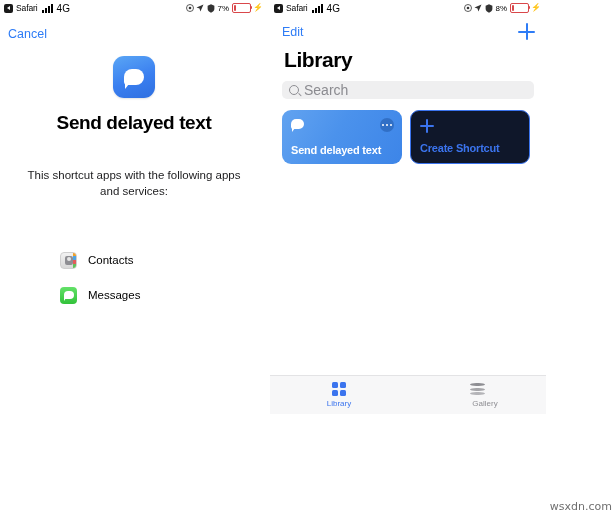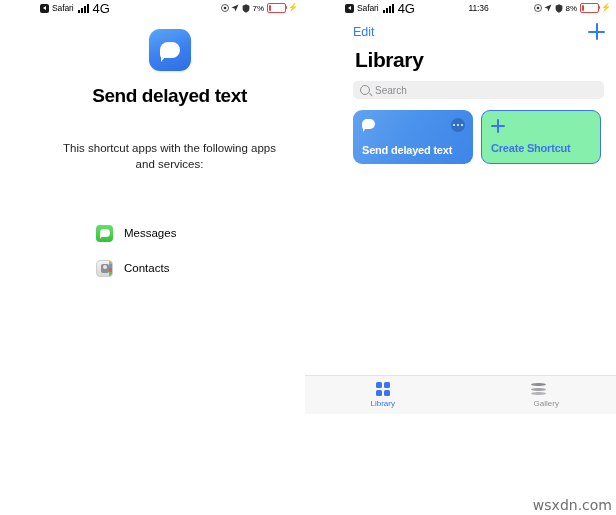--- a/index.html
+++ b/index.html
@@ -19,21 +19,20 @@
     display: flex;
     width: 616px;
     height: 515px;
   }
   
   .panel {
     position: relative;
     height: 447px;
     background: #ffffff;
     overflow: hidden;
-    padding-left: 36px;
   }
   .panel-left  { width: 268px; }
   .panel-right { width: 276px; margin-left: 2px; }
 
   
   .statusbar {
     height: 15px;
     display: flex;
     align-items: center;
     font-size: 8.5px;
@@ -68,21 +67,21 @@
     align-items: flex-end;
     gap: 1px;
     height: 9px;
     margin: 0 1px;
   }
   .sb-bars i { width: 2px; background: #000; display: block; }
   .sb-bars i:nth-child(1) { height: 3px; }
   .sb-bars i:nth-child(2) { height: 5px; }
   .sb-bars i:nth-child(3) { height: 7px; }
   .sb-bars i:nth-child(4) { height: 9px; }
-  .sb-net { font-size: 13px; }
+  .sb-net { font-size: 10px; }
   .sb-time {
     position: absolute;
     left: 0; right: 0;
     text-align: center;
     font-size: 8.5px;
     font-weight: 500;
     letter-spacing: -0.1px;
   }
   .sb-right {
     margin-left: auto;
@@ -352,21 +351,21 @@
   .search-icon::after {
     content: "";
     position: absolute;
     right: -3px; bottom: -1.5px;
     width: 3.5px; height: 1.1px;
     background: #8e8e93;
     transform: rotate(45deg);
     border-radius: 1px;
   }
   .search-placeholder {
-    font-size: 10px;
+    font-size: 14px;
     color: #8b8b90;
   }
 
   .cards {
     display: flex;
     gap: 8px;
     padding: 11px 12px 0 12px;
   }
   .card {
     width: 120px;
@@ -415,21 +414,21 @@
   .card-title {
     position: absolute;
     left: 9px; bottom: 8px;
     right: 8px;
     font-size: 11px;
     font-weight: bold;
     color: #fff;
     letter-spacing: -0.2px;
   }
   .card-create {
-    background: #86efac;
+    background: #0f172a;
     border: 1.2px solid #3b74ee;
   }
   .create-plus {
     position: absolute;
     left: 9px; top: 8px;
     width: 14px; height: 14px;
   }
   .create-plus::before, .create-plus::after {
     content: "";
     position: absolute;
@@ -493,21 +492,21 @@
     transform: scaleY(0.62);
   }
   .stack-icon span:nth-child(1) { top: 0; background: #8e8e93; }
   .stack-icon span:nth-child(2) { top: 4.5px; background: #a5a5a9; }
   .stack-icon span:nth-child(3) { top: 9px; background: #b4b4b8; }
 
   .watermark {
     position: absolute;
     right: 4px;
     bottom: 2px;
-    font-size: 14px;
+    font-size: 11px;
     color: #6f6f6f;
     font-family: "DejaVu Sans", sans-serif;
   }
 </style>
 </head>
 <body>
 
 <div class="screens">
 
   <div class="panel panel-left">
@@ -536,68 +535,70 @@
             <path d="M7 0.5 L13 3 v6 c0 3-3 5.5-6 6.5C4 14.5 1 12 1 9V3z" fill="#333"></path>
           </svg>
         <span class="sb-pct">7%</span>
         <span class="batt">
             <i></i>
           </span>
         <span class="bolt">⚡</span>
       </div>
     </div>
 
+    <div class="nav-left">
+      <button class="cancel-btn">Cancel</button>
+    </div>
 
     <div class="shortcut-hero">
       <div class="hero-icon">
         <span class="bubble"></span>
       </div>
       <div class="hero-title">Send delayed text</div>
       <div class="hero-desc">This shortcut apps with the following apps and services:</div>
     </div>
 
     <div class="app-list">
-      <div class="app-row">
-        <span class="app-icn icn-messages">
-          <span class="b"></span>
-        </span>
-        <span class="app-label">Messages</span>
-      </div>
       <div class="app-row">
         <span class="app-icn icn-contacts">
           <span class="person"></span>
           <span class="tabs">
               <span></span>
               <span></span>
               <span></span>
               <span></span>
             </span>
         </span>
         <span class="app-label">Contacts</span>
       </div>
+      <div class="app-row">
+        <span class="app-icn icn-messages">
+          <span class="b"></span>
+        </span>
+        <span class="app-label">Messages</span>
+      </div>
     </div>
 
 
   </div>
 
   <div class="panel panel-right">
 
     <div class="statusbar">
       <div class="sb-left">
         <span class="sb-back"></span>
         <span class="sb-app">Safari</span>
         <span class="sb-bars">
             <i></i>
             <i></i>
             <i></i>
             <i></i>
           </span>
         <span class="sb-net">4G</span>
       </div>
-      <div class="sb-time">11:36</div>
       <div class="sb-right">
         <svg class="sb-icn" width="8" height="8" viewBox="0 0 16 16">
             <circle cx="8" cy="8" r="7" fill="none" stroke="#333" stroke-width="1.6"></circle>
             <circle cx="8" cy="8" r="2.6" fill="#333"></circle>
           </svg>
         <svg class="sb-icn" width="8" height="8" viewBox="0 0 16 16">
             <path d="M15 1L1 7.2l6 1.8 1.8 6z" fill="#333"></path>
           </svg>
         <svg class="sb-icn" width="8" height="9" viewBox="0 0 14 16">
             <path d="M7 0.5 L13 3 v6 c0 3-3 5.5-6 6.5C4 14.5 1 12 1 9V3z" fill="#333"></path>

